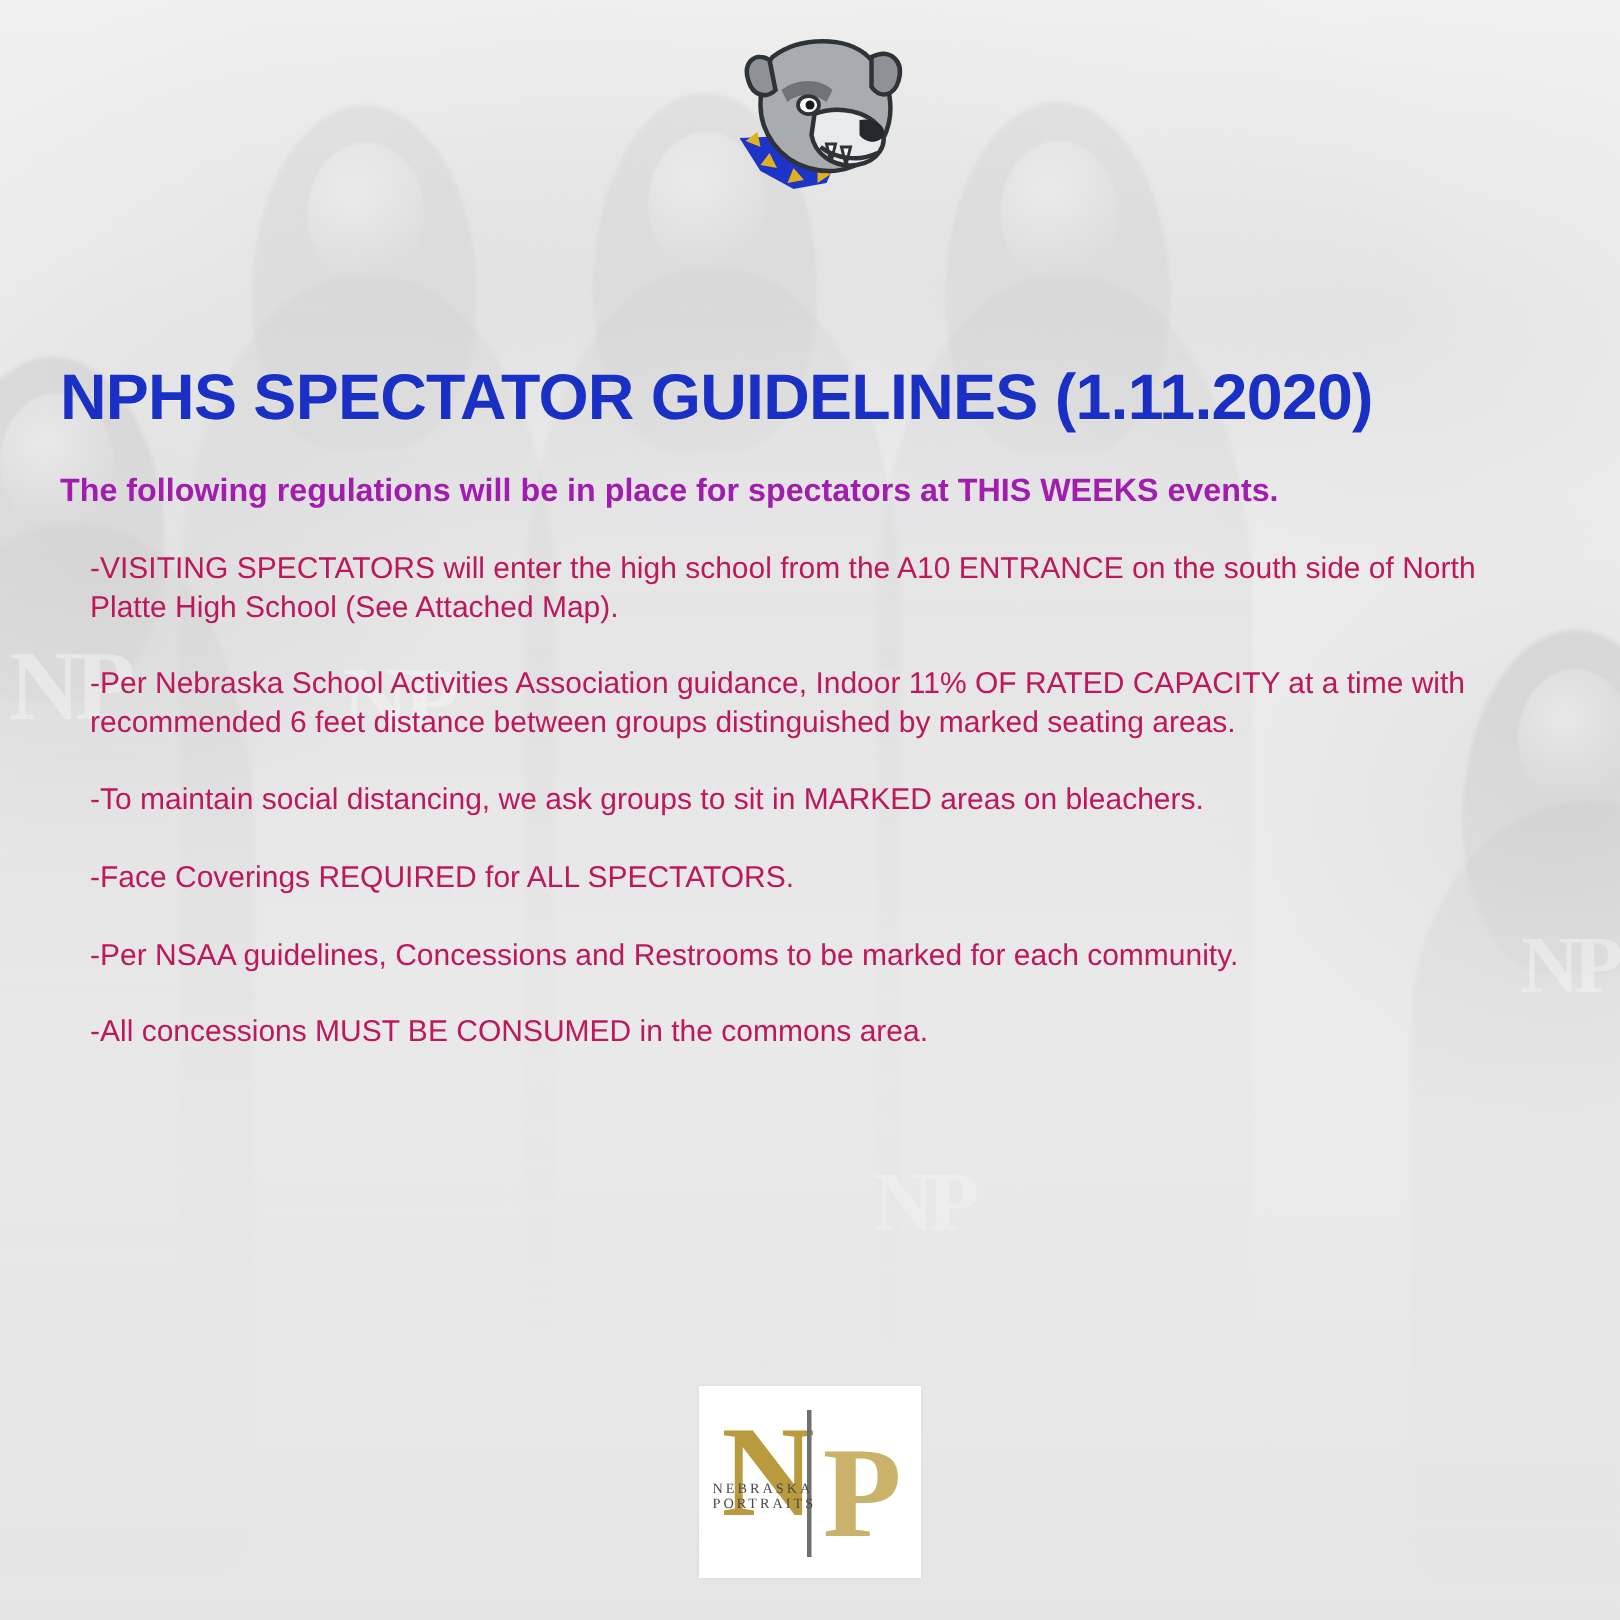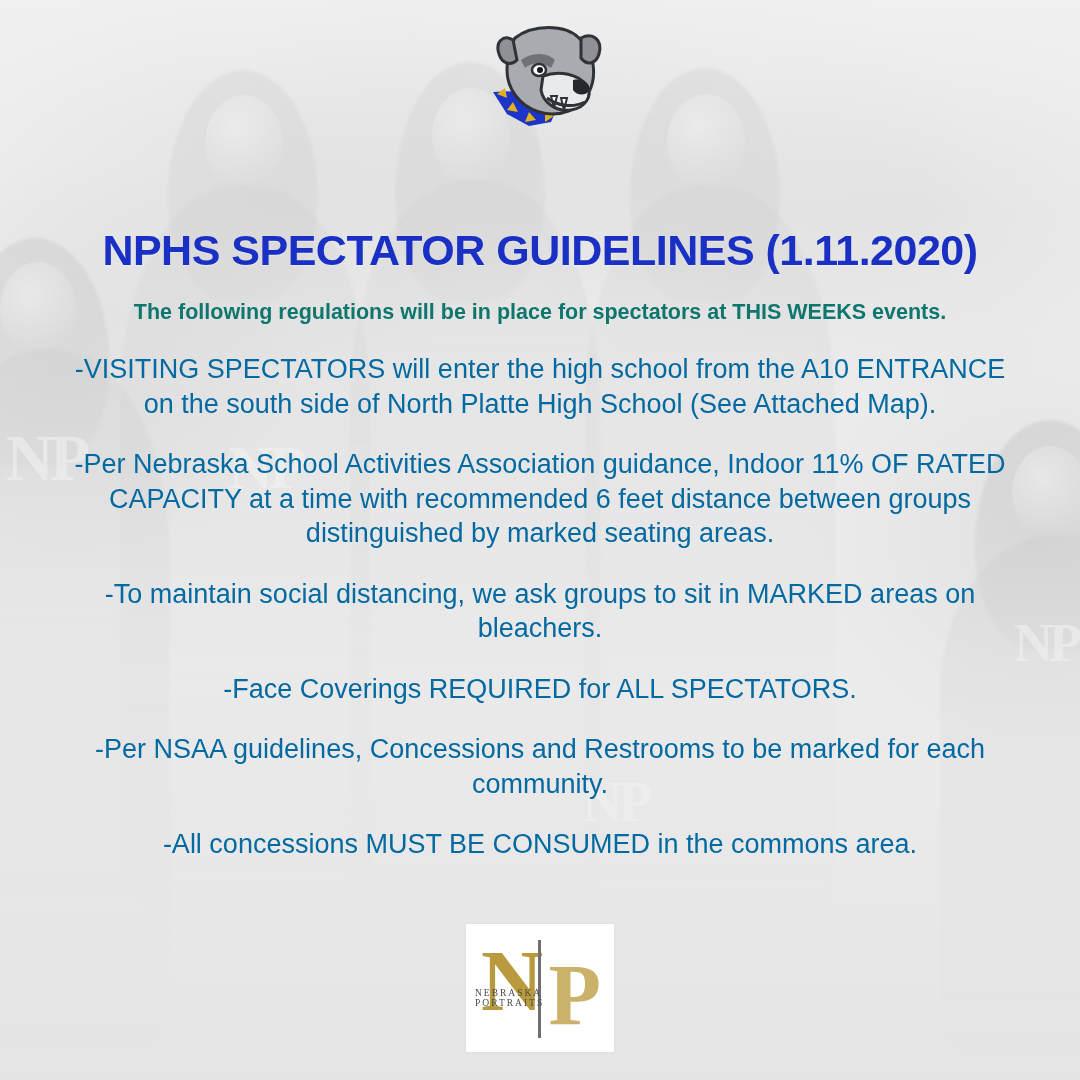--- a/index.html
+++ b/index.html
@@ -81,46 +81,46 @@
     transform: translateX(-50%);
     width: 170px;
     height: 120px;
   }
 
   
   .content {
     position: absolute;
     left: 0;
     right: 0;
-    top: 228px;
-    text-align: center;
+    top: 243px;
+    text-align: left;
     color: #1b32c8;
     padding: 0 40px;
     box-sizing: border-box;
   }
   .title {
     font-size: 43px;
     font-weight: bold;
     letter-spacing: -0.5px;
     color: #1a2fc4;
     margin: 0 0 26px 0;
     line-height: 1.05;
     text-shadow: 0 1px 0 rgba(255,255,255,0.35);
   }
   .subtitle {
     font-size: 21.5px;
     font-weight: bold;
-    color: #0f766e;
+    color: #a21caf;
     margin: 0 0 26px 0;
     line-height: 1.25;
   }
   .line {
-    font-size: 27px;
+    font-size: 20px;
     font-weight: normal;
-    color: #0369a1;
+    color: #be185d;
     margin: 0 auto 26px auto;
     line-height: 1.28;
     max-width: 960px;
   }
   .line.w-narrow { max-width: 920px; }
 
   
   .studio {
     position: absolute;
     left: 50%;

